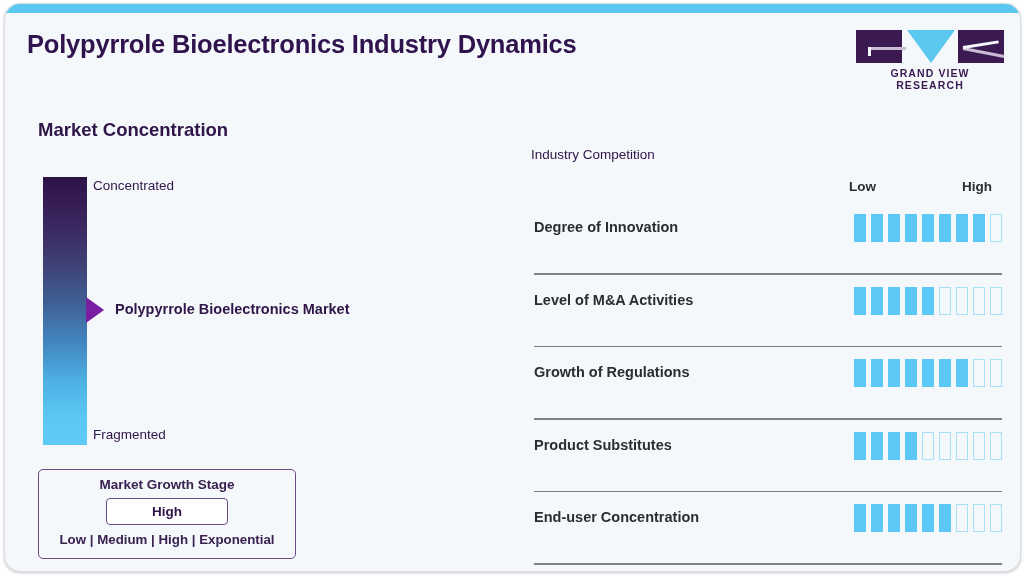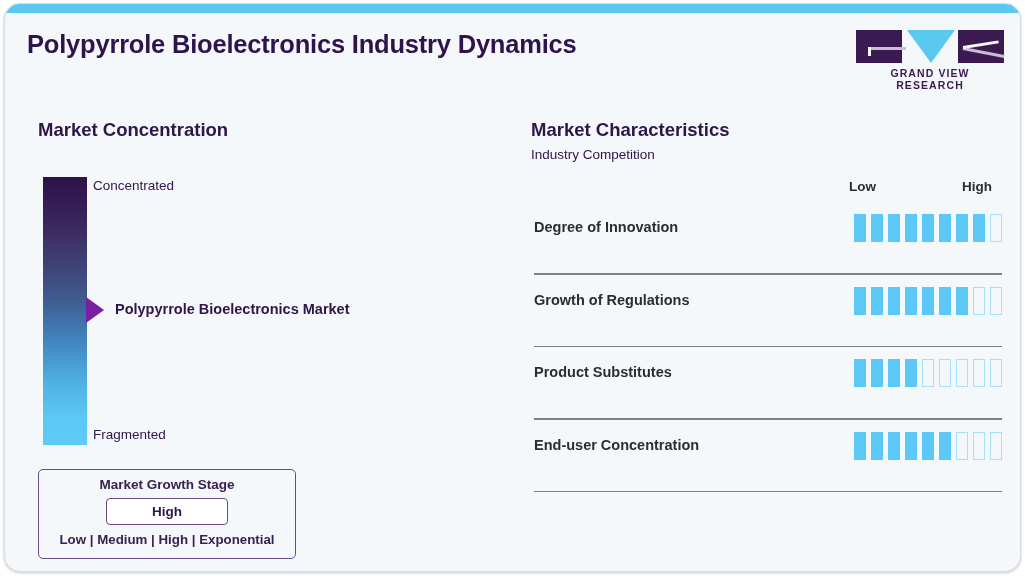--- a/index.html
+++ b/index.html
@@ -300,21 +300,20 @@
   <div id="marker-arrow"></div>
   <div id="marker-label">Polypyrrole Bioelectronics Market</div>
 
   <div class="info-box" id="box-growth">
     <div class="ib-title">Market Growth Stage</div>
     <div class="ib-pill" id="pill-growth">High</div>
     <div class="ib-scale">Low | Medium | High | Exponential</div>
   </div>
 
 
-  <div class="section-title" id="mch-title">Market Characteristics</div>
   <div id="mch-sub">Industry Competition</div>
   <div id="char-head-low">Low</div>
   <div id="char-head-high">High</div>
 
   <div id="char-rows">
       <div class="char-row">
         <div class="char-label">Degree of Innovation</div>
         <div class="char-bars">
           <div class="bar filled"></div>
           <div class="bar filled"></div>
@@ -322,20 +321,35 @@
           <div class="bar filled"></div>
           <div class="bar filled"></div>
           <div class="bar filled"></div>
           <div class="bar filled"></div>
           <div class="bar filled"></div>
           <div class="bar empty"></div>
         </div>
         <div class="char-sep"></div>
       </div>
       <div class="char-row">
+        <div class="char-label">Level of M&amp;A Activities</div>
+        <div class="char-bars">
+          <div class="bar filled"></div>
+          <div class="bar filled"></div>
+          <div class="bar filled"></div>
+          <div class="bar filled"></div>
+          <div class="bar filled"></div>
+          <div class="bar empty"></div>
+          <div class="bar empty"></div>
+          <div class="bar empty"></div>
+          <div class="bar empty"></div>
+        </div>
+        <div class="char-sep"></div>
+      </div>
+      <div class="char-row">
         <div class="char-label">Growth of Regulations</div>
         <div class="char-bars">
           <div class="bar filled"></div>
           <div class="bar filled"></div>
           <div class="bar filled"></div>
           <div class="bar filled"></div>
           <div class="bar filled"></div>
           <div class="bar filled"></div>
           <div class="bar filled"></div>
           <div class="bar empty"></div>

